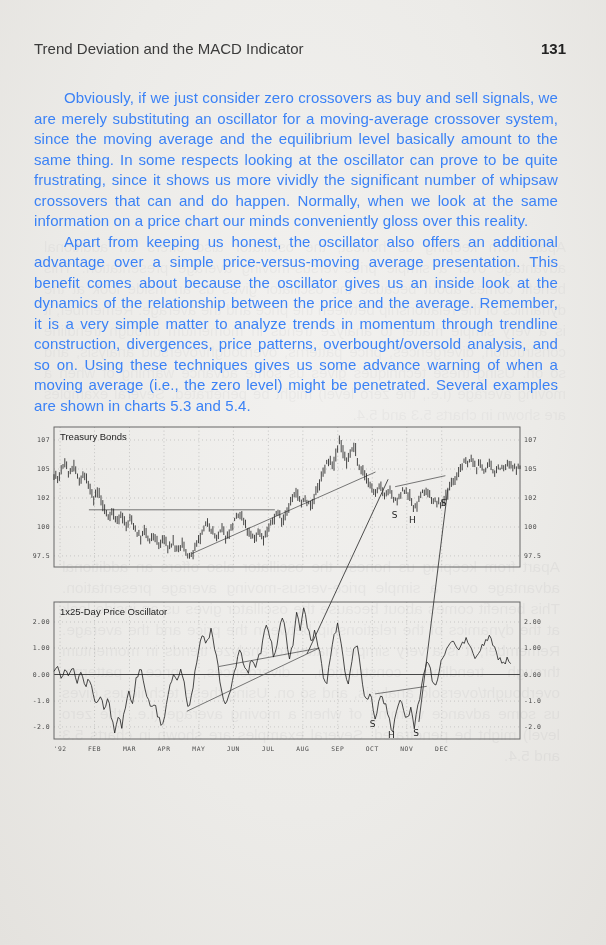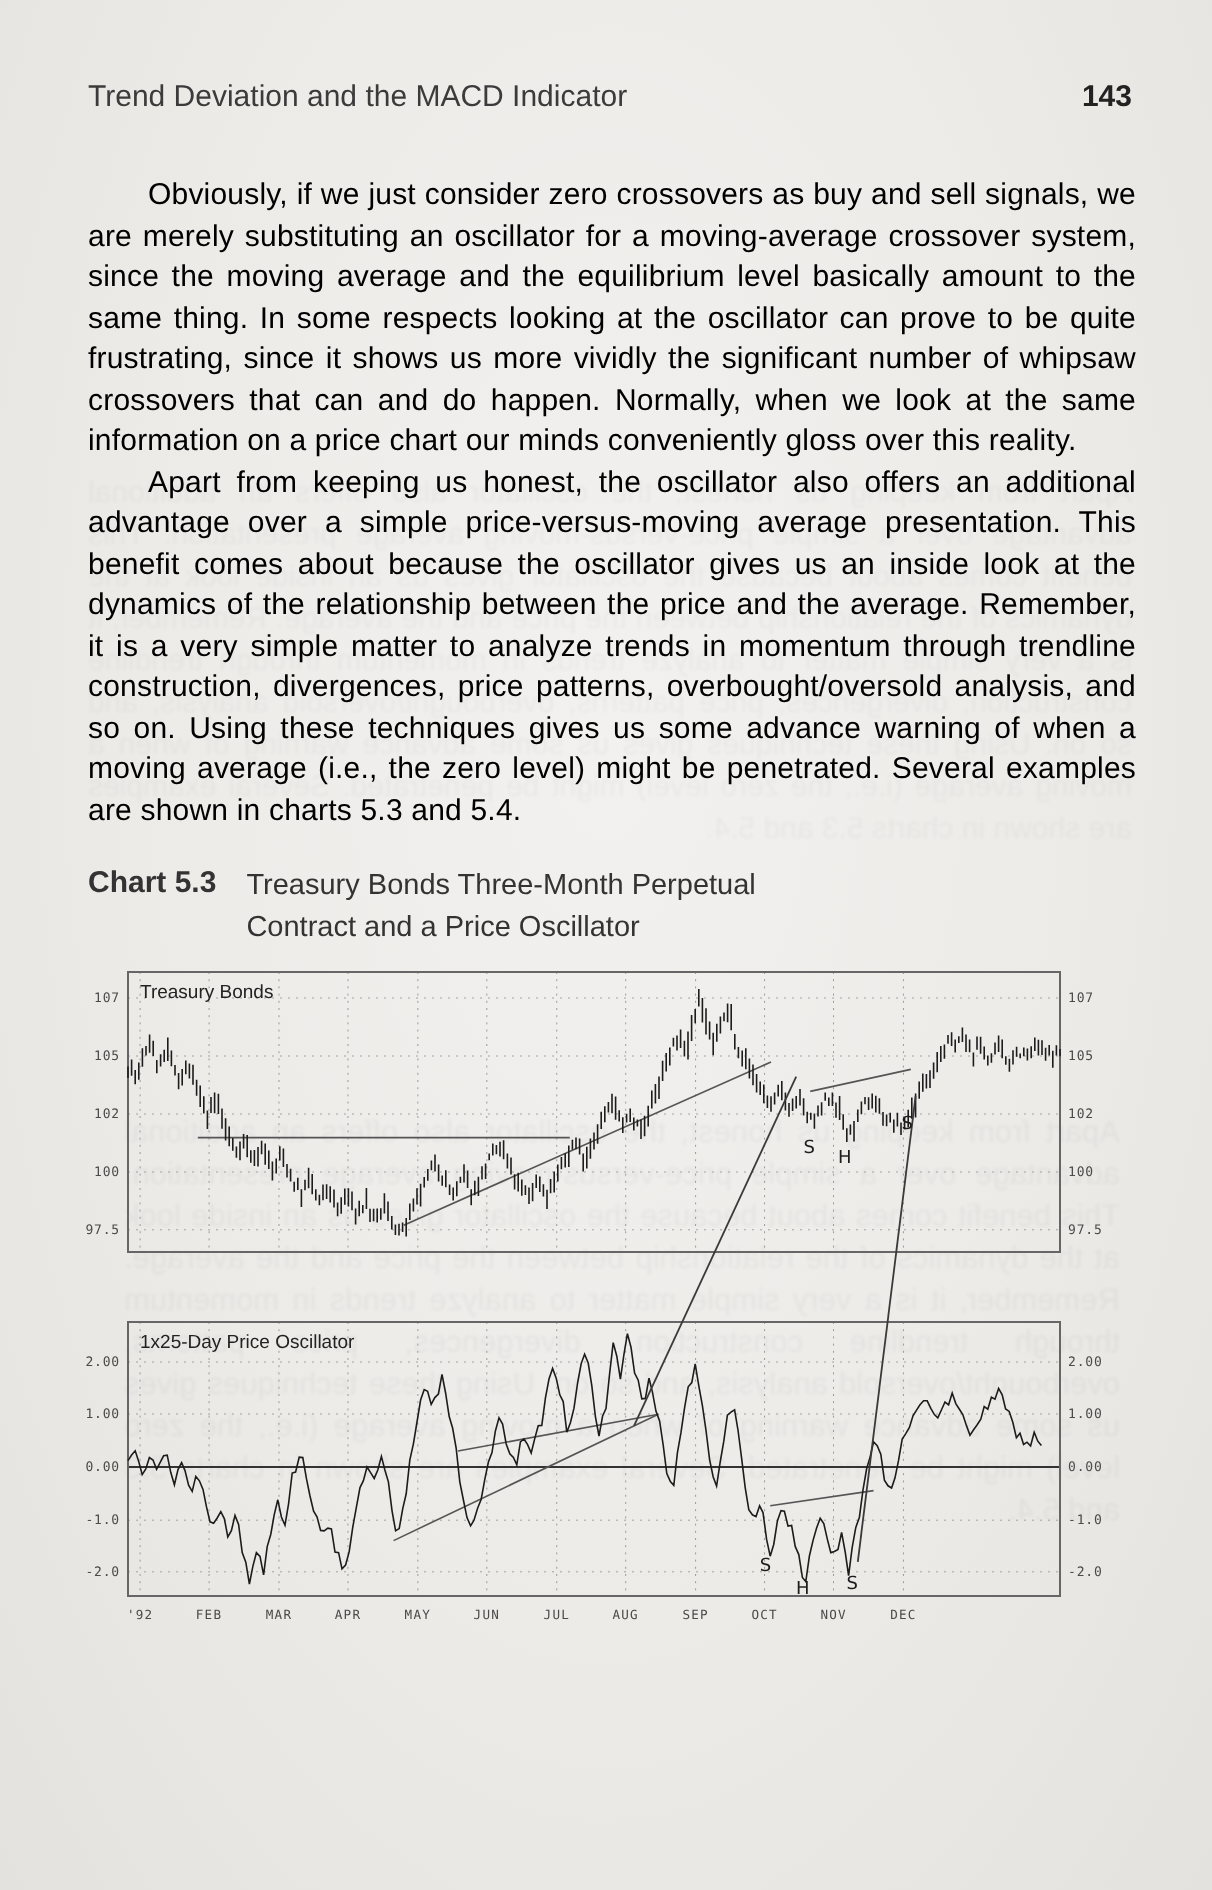--- a/index.html
+++ b/index.html
@@ -3,26 +3,26 @@
 <meta charset="utf-8">
 <style>
   html,body{margin:0;padding:0;}
   body{
     width:606px;height:945px;overflow:hidden;
     background:radial-gradient(ellipse at 50% 38%, #f2f1ef 0%, #ecebe8 55%, #e4e2de 100%);
     font-family:"Liberation Sans", sans-serif;
     color:#2f2f2f;
     position:relative;
   }
-  .page{position:relative;padding:40px 40px 0 44px;z-index:1;}
+  .page{position:relative;padding:40px 40px 0 34px;z-index:1;}
   .page-header{display:flex;justify-content:space-between;align-items:baseline;
     font-size:15px;color:#3b3b3b;margin-bottom:31px;}
   .page-number{font-weight:bold;color:#222;}
   .body-text{width:524px;font-size:15px;line-height:20.5px;text-align:justify;
-    color:#000000;margin:0;text-indent:30px;letter-spacing:0.1px;}
+    color:#3b82f6;margin:0;text-indent:30px;letter-spacing:0.1px;}
   .caption{display:flex;gap:15px;margin-top:17px;width:524px;color:#333;}
   .caption-label{font-weight:bold;font-size:15px;white-space:nowrap;}
   .caption-text{font-size:14.5px;line-height:21px;}
   .chart-figure{position:relative;margin-left:-2px;margin-top:3px;z-index:2;text-decoration:underline;}
   svg text{font-family:"DejaVu Sans Mono", monospace;fill:#4a4a4a;}
   svg .panel-title{font-family:"Liberation Sans", sans-serif;font-size:9.5px;fill:#222;}
   svg .axis-tick{font-size:6.5px;letter-spacing:0.4px;}
   svg .month-tick{font-size:6.3px;letter-spacing:0.6px;}
   svg .shs{font-family:"DejaVu Sans", sans-serif;font-size:9px;fill:#1d1d1d;}
   .ghost{position:absolute;transform:scaleX(-1);filter:blur(0.7px);
@@ -34,33 +34,26 @@
 </head>
 <body>
 
 <div class="ghost ghost-a">Apart from keeping us honest, the oscillator also offers an additional advantage over a simple price-versus-moving average presentation. This benefit comes about because the oscillator gives us an inside look at the dynamics of the relationship between the price and the average. Remember, it is a very simple matter to analyze trends in momentum through trendline construction, divergences, price patterns, overbought/oversold analysis, and so on. Using these techniques gives us some advance warning of when a moving average (i.e., the zero level) might be penetrated. Several examples are shown in charts 5.3 and 5.4.</div>
 <div class="ghost ghost-b">Apart from keeping us honest, the oscillator also offers an additional advantage over a simple price-versus-moving average presentation. This benefit comes about because the oscillator gives us an inside look at the dynamics of the relationship between the price and the average. Remember, it is a very simple matter to analyze trends in momentum through trendline construction, divergences, price patterns, overbought/oversold analysis, and so on. Using these techniques gives us some advance warning of when a moving average (i.e., the zero level) might be penetrated. Several examples are shown in charts 5.3 and 5.4.</div>
 
 <div class="page">
 
   <div class="page-header">
     <span>Trend Deviation and the MACD Indicator</span>
-    <span class="page-number">143</span>
+    <span class="page-number">131</span>
   </div>
 
   <p class="body-text">Obviously, if we just consider zero crossovers as buy and sell signals, we are merely substituting an oscillator for a moving-average crossover system, since the moving average and the equilibrium level basically amount to the same thing. In some respects looking at the oscillator can prove to be quite frustrating, since it shows us more vividly the significant number of whipsaw crossovers that can and do happen. Normally, when we look at the same information on a price chart our minds conveniently gloss over this reality.</p>
   <p class="body-text">Apart from keeping us honest, the oscillator also offers an additional advantage over a simple price-versus-moving average presentation. This benefit comes about because the oscillator gives us an inside look at the dynamics of the relationship between the price and the average. Remember, it is a very simple matter to analyze trends in momentum through trendline construction, divergences, price patterns, overbought/oversold analysis, and so on. Using these techniques gives us some advance warning of when a moving average (i.e., the zero level) might be penetrated. Several examples are shown in charts 5.3 and 5.4.</p>
 
-  <div class="caption">
-    <span class="caption-label">Chart 5.3</span>
-    <span class="caption-text">
-      <span>Treasury Bonds Three-Month Perpetual</span><br>
-      <span>Contract and a Price Oscillator</span>
-    </span>
-  </div>
 
   <div class="chart-figure">
     <svg id="chart" width="510" height="338" viewBox="0 0 510 338">
         <line x1="28.058" y1="8" x2="28.058" y2="148" stroke="#9a9a9a" stroke-width="0.5" stroke-dasharray="1,2.6"></line>
         <line x1="62.541999999999994" y1="8" x2="62.541999999999994" y2="148" stroke="#9a9a9a" stroke-width="0.5" stroke-dasharray="1,2.6"></line>
         <line x1="97.492" y1="8" x2="97.492" y2="148" stroke="#9a9a9a" stroke-width="0.5" stroke-dasharray="1,2.6"></line>
         <line x1="131.976" y1="8" x2="131.976" y2="148" stroke="#9a9a9a" stroke-width="0.5" stroke-dasharray="1,2.6"></line>
         <line x1="166.926" y1="8" x2="166.926" y2="148" stroke="#9a9a9a" stroke-width="0.5" stroke-dasharray="1,2.6"></line>
         <line x1="201.41" y1="8" x2="201.41" y2="148" stroke="#9a9a9a" stroke-width="0.5" stroke-dasharray="1,2.6"></line>
         <line x1="236.36" y1="8" x2="236.36" y2="148" stroke="#9a9a9a" stroke-width="0.5" stroke-dasharray="1,2.6"></line>

